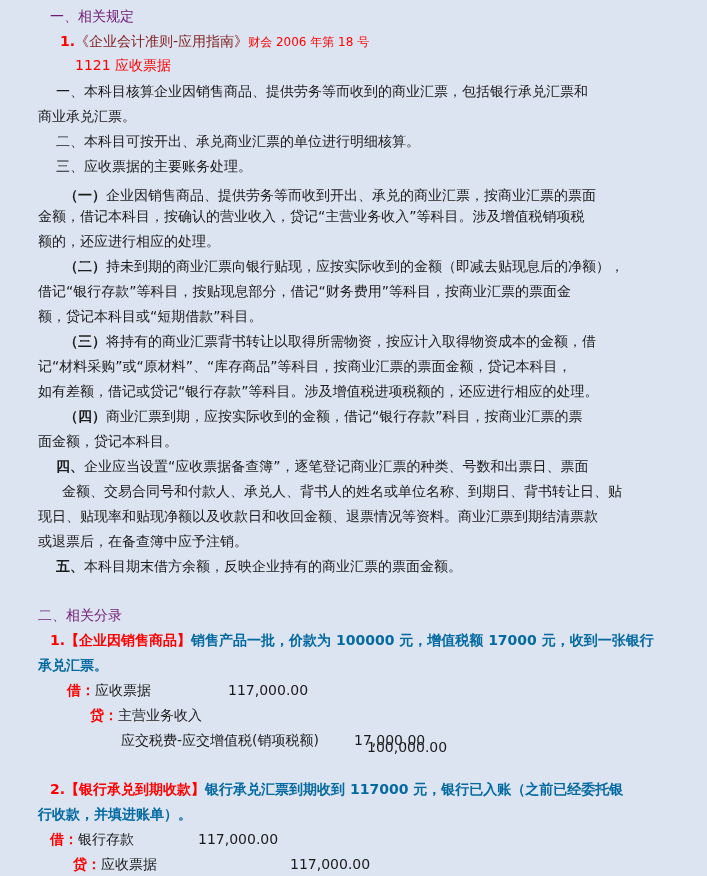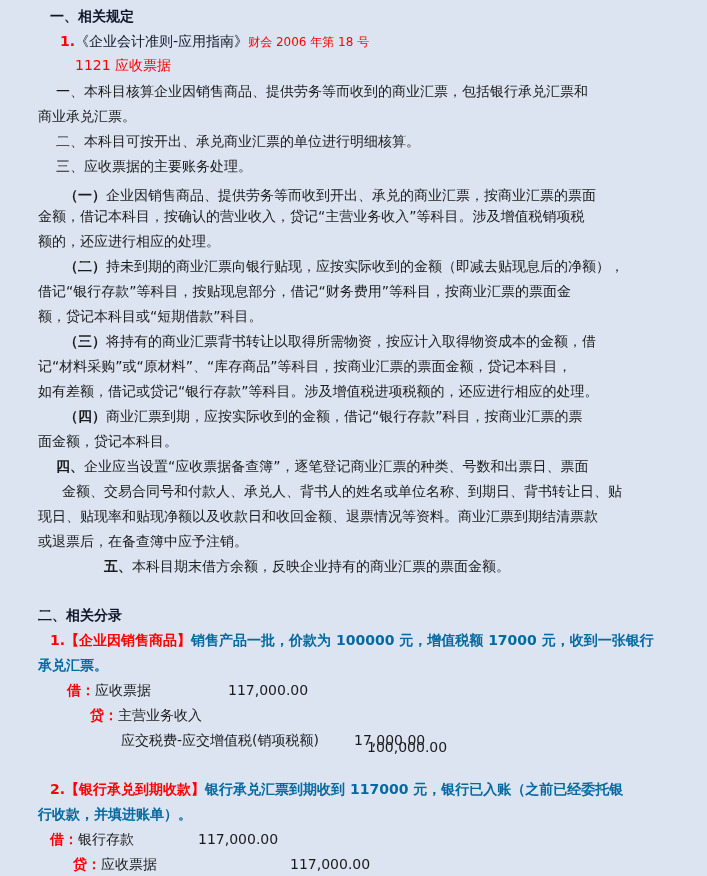--- a/index.html
+++ b/index.html
@@ -8,23 +8,23 @@
       height: 876px;
       background: #dce4f1;
       font-family: "DejaVu Sans", "Liberation Sans", sans-serif;
       font-size: 14px;
       color: #1a1a1a;
       overflow: hidden;
       position: relative;
     }
     .doc { position: absolute; left: 0; top: 0; width: 707px; }
     .line { position: absolute; white-space: nowrap; line-height: 18px; }
-    .h1 { font-weight: bold; font-size: 14px; color: #0f172a; }
+    .h1 { font-weight: normal; font-size: 14px; color: #701a75; }
     .red { color: #ff0000; }
-    .blue { color: #0f172a; }
+    .blue { color: #7f1d1d; }
     .bold { font-weight: bold; }
     .darkblue { color: #0369a1; font-weight: bold; }
     .small { font-size: 12px; }
   </style>
 </head>
 <body>
 
 <div class="doc">
 
   <div class="line h1" style="left:50px; top:7px;">一、相关规定</div>
@@ -53,21 +53,21 @@
   <div class="line" style="left:38px; top:382px;">如有差额，借记或贷记“银行存款”等科目。涉及增值税进项税额的，还应进行相应的处理。</div>
 
   <div class="line" style="left:64px; top:407px;"><span class="bold">（四）</span><span>商业汇票到期，应按实际收到的金额，借记“银行存款”科目，按商业汇票的票</span></div>
   <div class="line" style="left:38px; top:432px;">面金额，贷记本科目。</div>
 
   <div class="line" style="left:56px; top:457px;"><span class="bold">四、</span><span>企业应当设置“应收票据备查簿”，逐笔登记商业汇票的种类、号数和出票日、票面</span></div>
   <div class="line" style="left:38px; top:482px;margin-left:24px;">金额、交易合同号和付款人、承兑人、背书人的姓名或单位名称、到期日、背书转让日、贴</div>
   <div class="line" style="left:38px; top:507px;">现日、贴现率和贴现净额以及收款日和收回金额、退票情况等资料。商业汇票到期结清票款</div>
   <div class="line" style="left:38px; top:532px;">或退票后，在备查簿中应予注销。</div>
 
-  <div class="line" style="left:56px; top:557px;margin-left:48px;"><span class="bold">五、</span><span>本科目期末借方余额，反映企业持有的商业汇票的票面金额。</span></div>
+  <div class="line" style="left:56px; top:557px;"><span class="bold">五、</span><span>本科目期末借方余额，反映企业持有的商业汇票的票面金额。</span></div>
 
   <div class="line h1" style="left:38px; top:606px;">二、相关分录</div>
 
   <div class="line" style="left:50px; top:631px;">
     <span class="red bold">1.</span><span class="red bold">【企业因销售商品】</span><span class="darkblue">销售产品一批，价款为 100000 元，增值税额 17000 元，收到一张银行</span>
   </div>
   <div class="line darkblue" style="left:38px; top:656px;">承兑汇票。</div>
 
   <div class="line" style="left:67px; top:681px;">
     <span class="red bold">借：</span><span>应收票据</span>

